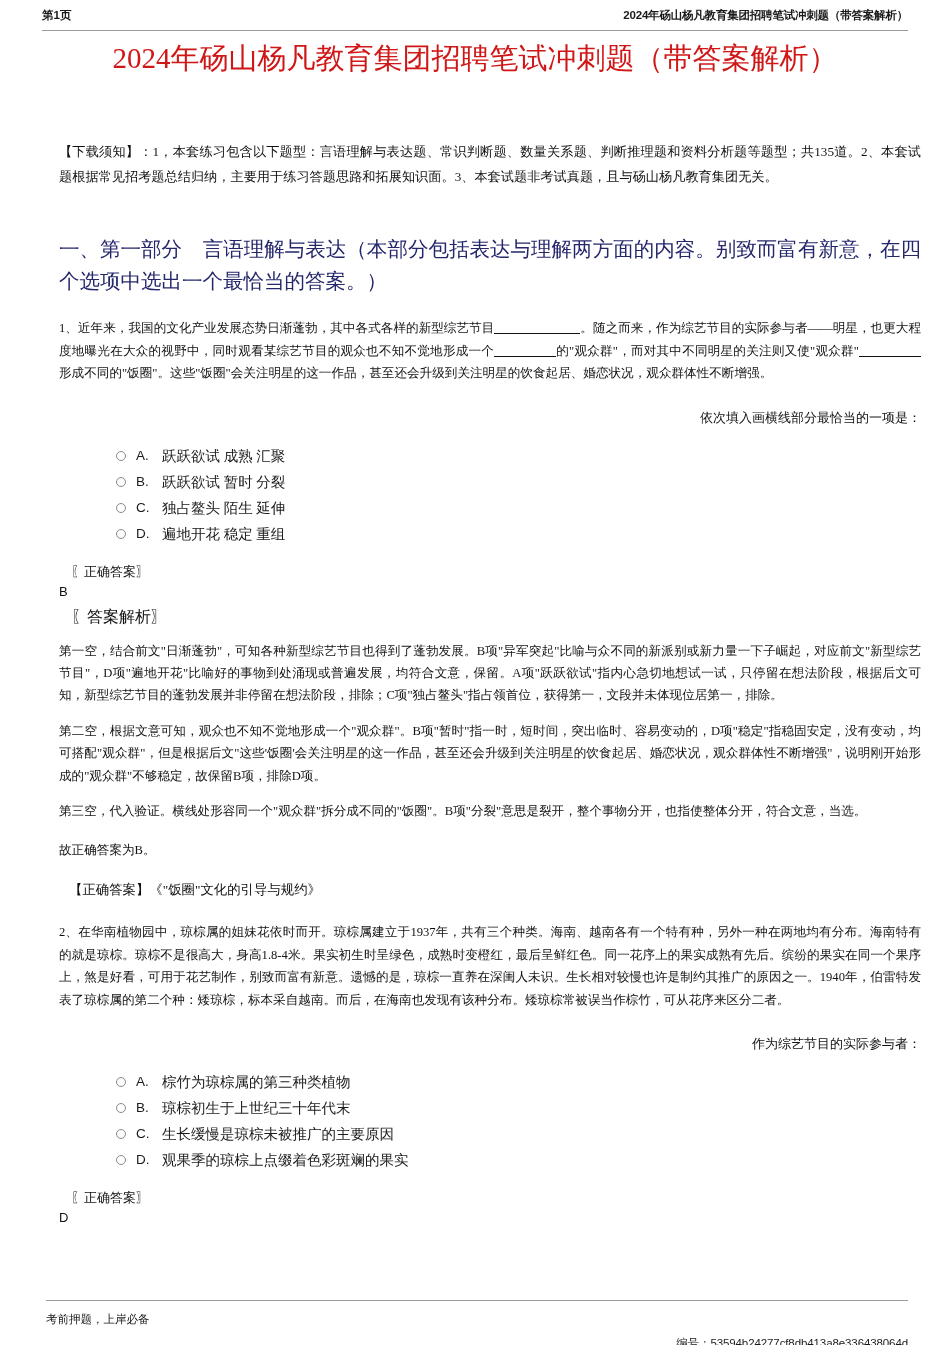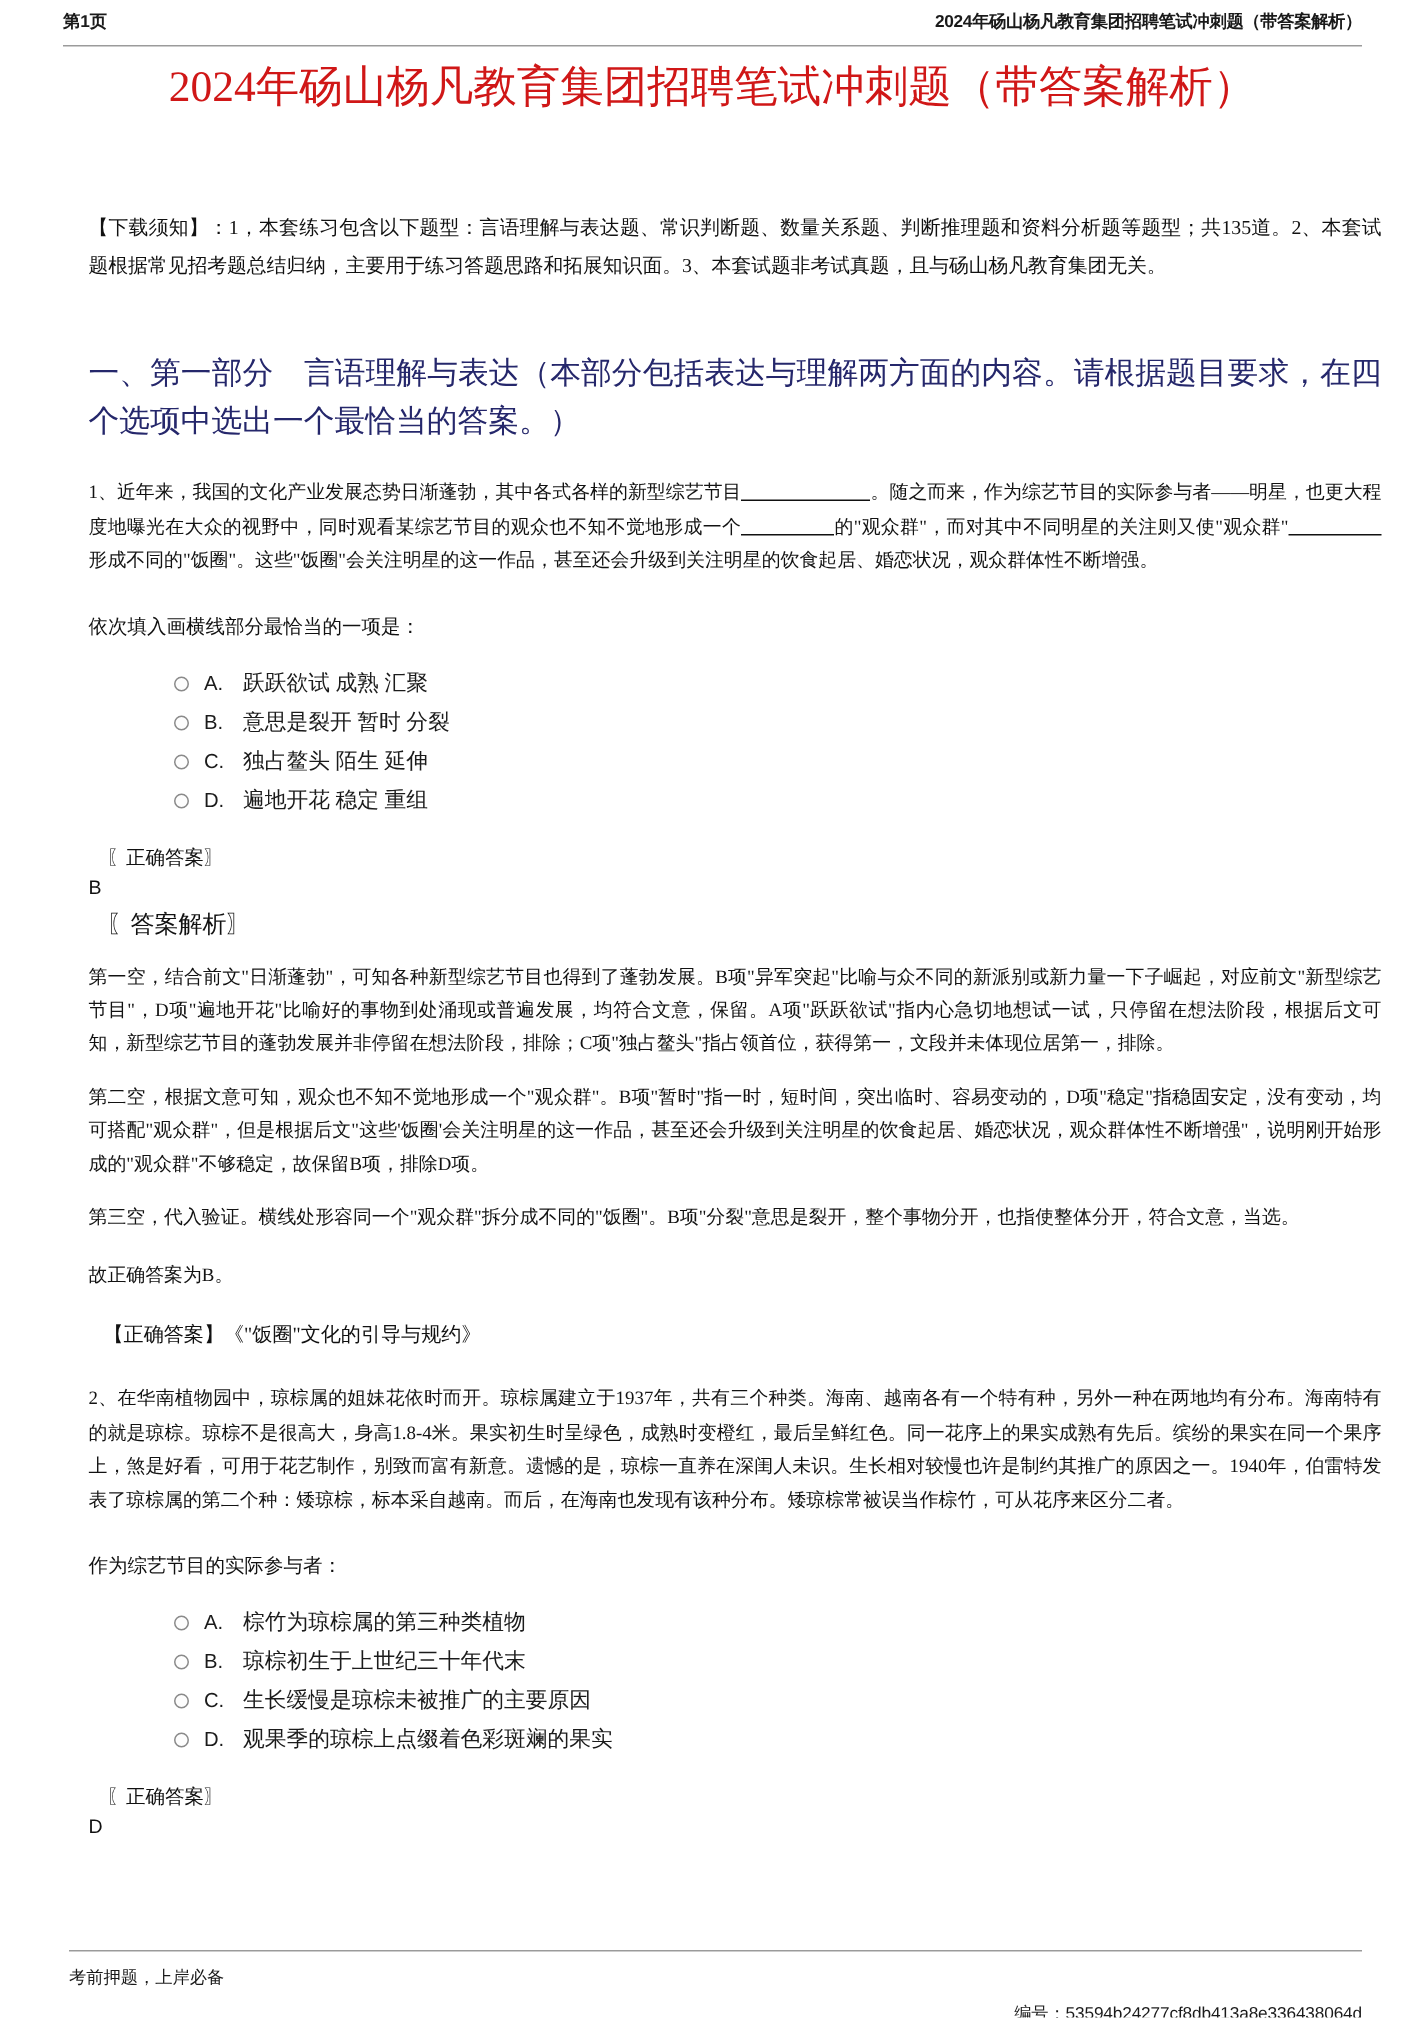--- a/index.html
+++ b/index.html
@@ -98,20 +98,21 @@
     vertical-align: -2px;
   }
   .bl-long { width: 86px; }
   .bl-short { width: 62px; }
 
   .q-prompt {
     margin-top: 22px;
     font-size: 13px;
     line-height: 22px;
     color: #111;
+    text-align: right;
   }
 
   .options {
     margin-top: 14px;
     padding-left: 57px;
   }
   .option-row {
     display: flex;
     align-items: center;
     height: 26px;
@@ -207,36 +208,36 @@
     <span class="hdr-left">第1页</span>
     <span class="hdr-right">2024年砀山杨凡教育集团招聘笔试冲刺题（带答案解析）</span>
   </div>
 
   <div class="doc-title">2024年砀山杨凡教育集团招聘笔试冲刺题（带答案解析）</div>
 
   <div class="content">
 
     <p class="notice">【下载须知】：1，本套练习包含以下题型：言语理解与表达题、常识判断题、数量关系题、判断推理题和资料分析题等题型；共135道。2、本套试题根据常见招考题总结归纳，主要用于练习答题思路和拓展知识面。3、本套试题非考试真题，且与砀山杨凡教育集团无关。</p>
 
-    <p class="section-head">一、第一部分　言语理解与表达（本部分包括表达与理解两方面的内容。请根据题目要求，在四个选项中选出一个最恰当的答案。）</p>
+    <p class="section-head">一、第一部分　言语理解与表达（本部分包括表达与理解两方面的内容。别致而富有新意，在四个选项中选出一个最恰当的答案。）</p>
 
     <p class="q-stem"><span>1、近年来，我国的文化产业发展态势日渐蓬勃，其中各式各样的新型综艺节目</span><span class="blank-line bl-long"></span><span>。随之而来，作为综艺节目的实际参与者——明星，也更大程度地曝光在大众的视野中，同时观看某综艺节目的观众也不知不觉地形成一个</span><span class="blank-line bl-short"></span><span>的"观众群"，而对其中不同明星的关注则又使"观众群"</span><span class="blank-line bl-short"></span><span>形成不同的"饭圈"。这些"饭圈"会关注明星的这一作品，甚至还会升级到关注明星的饮食起居、婚恋状况，观众群体性不断增强。</span></p>
 
     <p class="q-prompt">依次填入画横线部分最恰当的一项是：</p>
 
     <div class="options">
       <div class="option-row">
         <span class="radio"></span>
         <span class="opt-letter">A.</span>
         <span class="opt-text">跃跃欲试 成熟 汇聚</span>
       </div>
       <div class="option-row">
         <span class="radio"></span>
         <span class="opt-letter">B.</span>
-        <span class="opt-text">意思是裂开 暂时 分裂</span>
+        <span class="opt-text">跃跃欲试 暂时 分裂</span>
       </div>
       <div class="option-row">
         <span class="radio"></span>
         <span class="opt-letter">C.</span>
         <span class="opt-text">独占鳌头 陌生 延伸</span>
       </div>
       <div class="option-row">
         <span class="radio"></span>
         <span class="opt-letter">D.</span>
         <span class="opt-text">遍地开花 稳定 重组</span>

